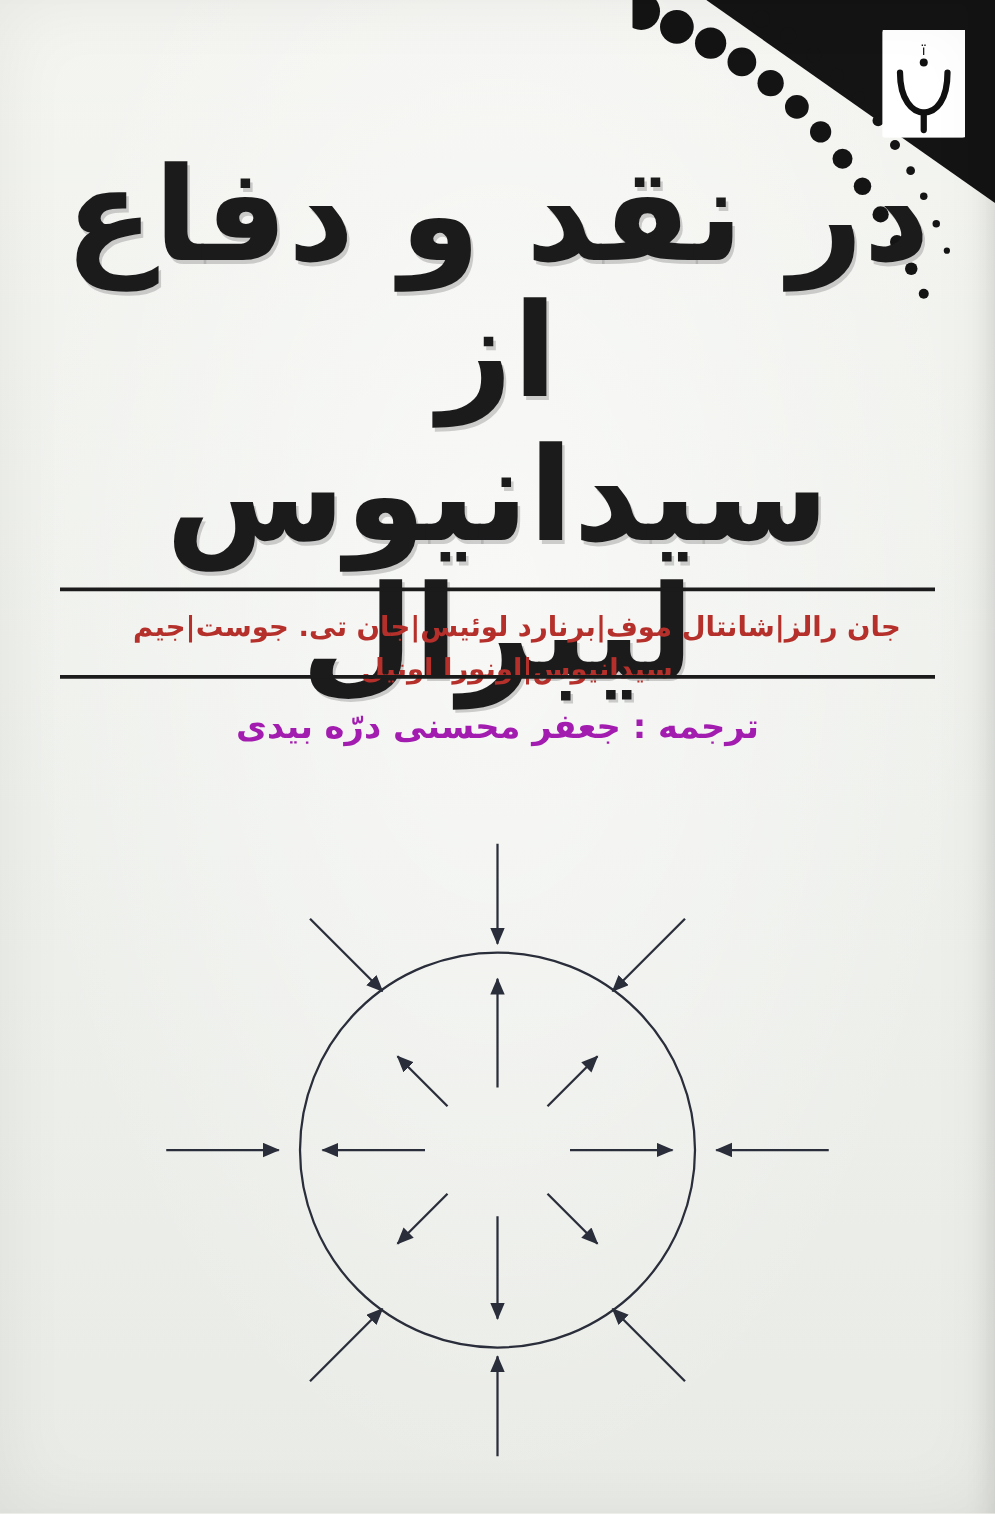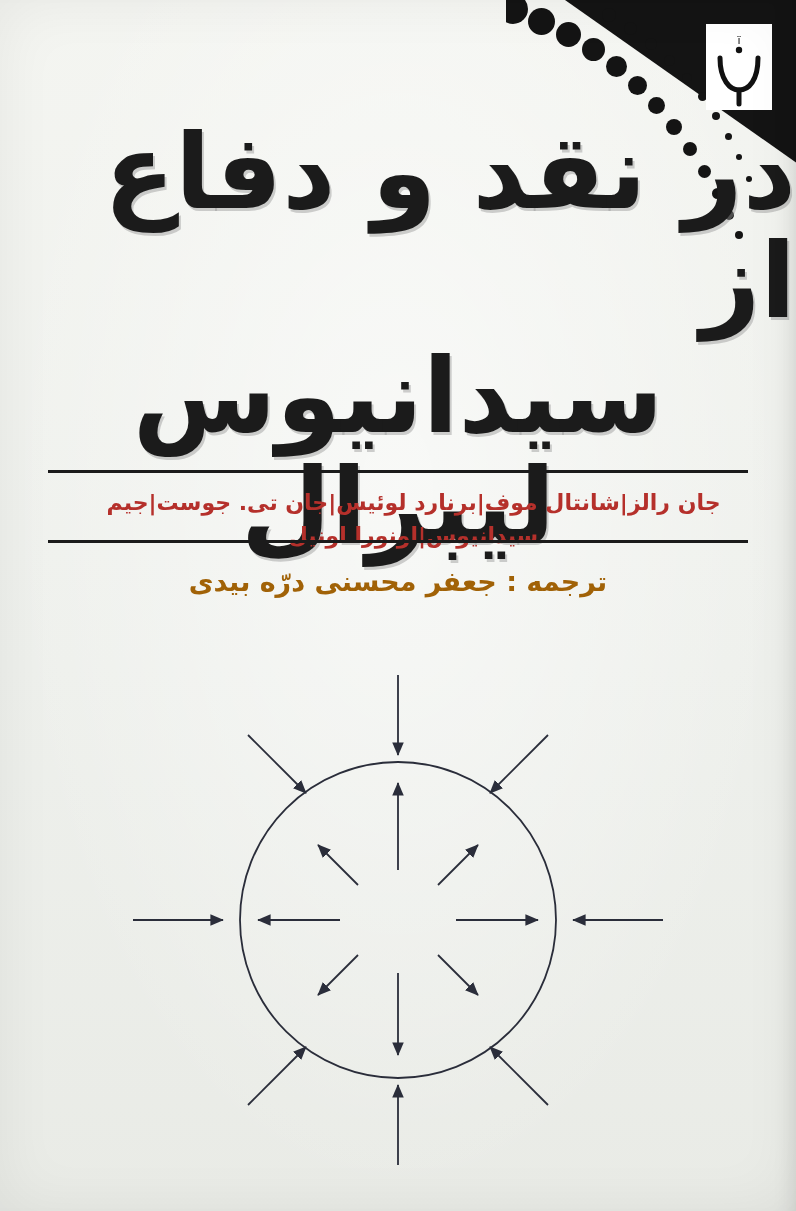--- a/index.html
+++ b/index.html
@@ -79,21 +79,21 @@
     direction: rtl;
   }
   .title-line {
     font-family: "DejaVu Sans", "Liberation Sans", sans-serif;
     font-weight: bold;
     color: #1b1b1b;
     line-height: 1.05;
     letter-spacing: -2px;
     text-shadow: 2px 3px 0 rgba(150,150,150,0.45);
   }
-  .title-line-1 { font-size: 104px; text-align: right; }
+  .title-line-1 { font-size: 104px; }
   .title-line-2 { font-size: 104px; margin-top: 6px; }
 
   
   .rule {
     position: absolute;
     left: 48px;
     right: 48px;
     height: 3px;
     background: #1b1b1b;
   }
@@ -116,21 +116,21 @@
     margin-left: 31px;
   }
 
   .translator {
     position: absolute;
     top: 566px;
     left: 0;
     right: 0;
     text-align: center;
     direction: rtl;
-    color: #a16207;
+    color: #a21caf;
     font-family: "DejaVu Sans", "Liberation Sans", sans-serif;
     font-weight: bold;
     font-size: 27px;
   }
 
   
   .diagram {
     position: absolute;
     top: 655px;
     left: 50%;

